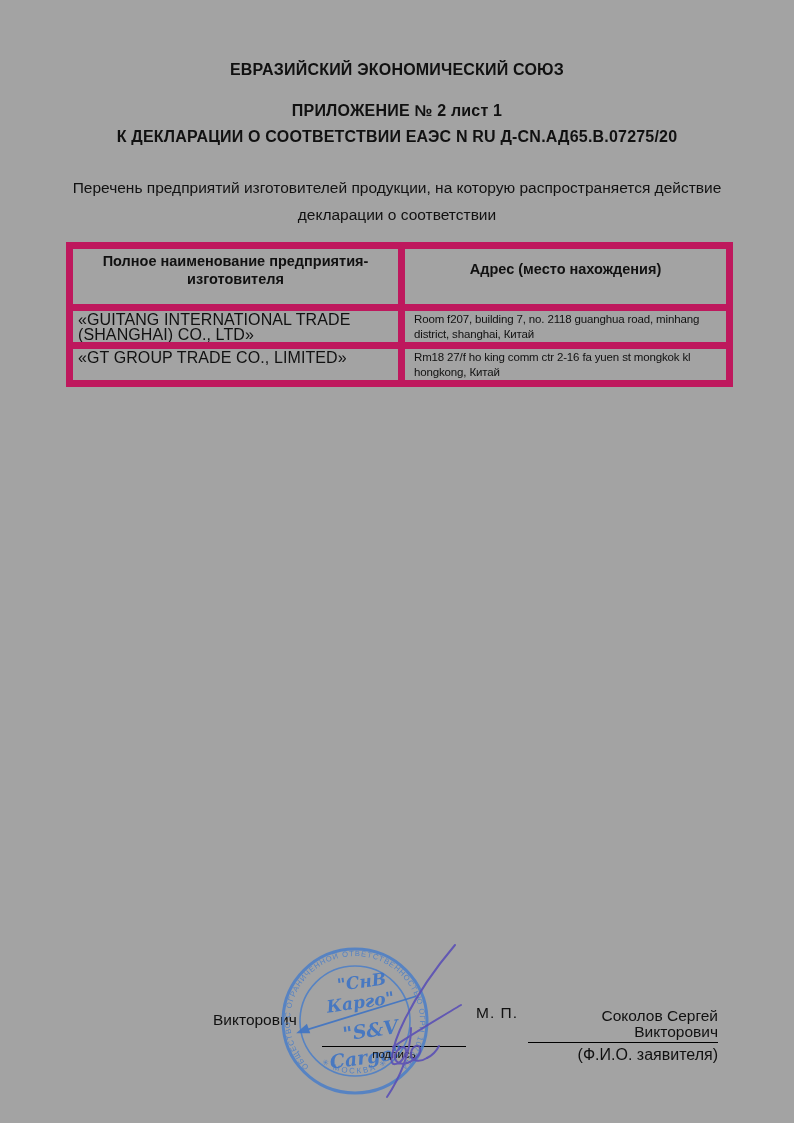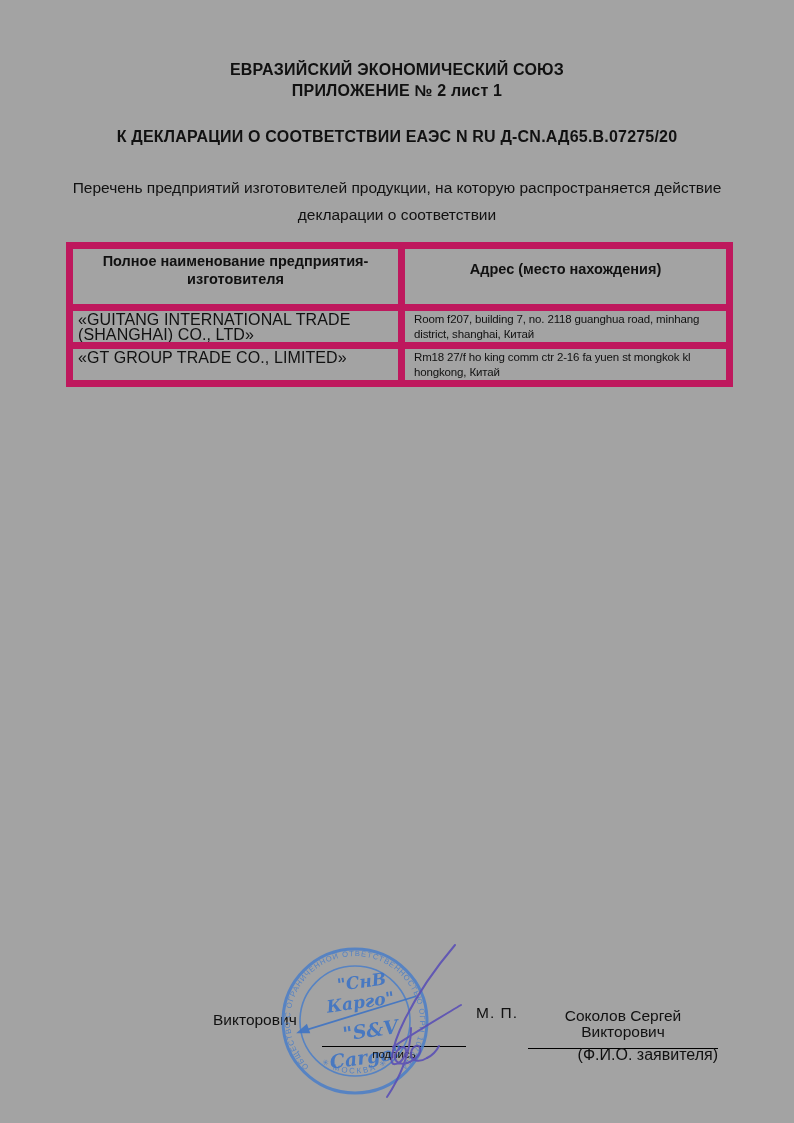--- a/index.html
+++ b/index.html
@@ -37,32 +37,32 @@
   th.th-addr{padding:11px 6px 0 6px;}
   td.c-name{font-size:16px;line-height:15px;padding:1px 6px 0 5px;letter-spacing:0.1px;}
   td.c-addr{font-size:11.5px;line-height:15px;padding:1px 4px 0 9px;letter-spacing:-0.15px;margin-top:32px;}
   tr.r1{height:33px;}
   tr.r2{height:30px;}
   
   .applicant{font-size:15.5px;}
   .sig-line{border-bottom:1.4px solid #000;}
   .small-cap{font-size:11.5px;text-align:center;}
   .mp{font-size:15.5px;letter-spacing:1px;}
-  .name-block{width:190px;text-align:center;font-size:15.5px;line-height:16px;
-              border-bottom:1.4px solid #000;padding-bottom:8px;}
+  .name-block{width:190px;text-align:right;font-size:15.5px;line-height:16px;
+              border-bottom:1.4px solid #000;padding-bottom:2px;}
   .name-inner{display:inline-block;width:152px;}
   .fio-cap{width:190px;text-align:right;font-size:16px;}
 </style>
 </head>
 <body>
 
 <div class="page">
 
   <div class="abs center title" style="top:61px;">ЕВРАЗИЙСКИЙ ЭКОНОМИЧЕСКИЙ СОЮЗ</div>
-  <div class="abs center title" style="top:82px;">ПРИЛОЖЕНИЕ № 2 лист 1</div>
+  <div class="abs center title" style="top:102px;">ПРИЛОЖЕНИЕ № 2 лист 1</div>
   <div class="abs center title" style="top:128px;">К ДЕКЛАРАЦИИ О СООТВЕТСТВИИ ЕАЭС N RU Д-CN.АД65.В.07275/20</div>
 
   <div class="abs center intro" style="top:179px;">Перечень предприятий изготовителей продукции, на которую распространяется действие</div>
   <div class="abs center intro" style="top:206px;">декларации о соответствии</div>
 
   <table class="doc">
     <colgroup>
         <col style="width:332px;">
         <col style="width:328px;">
       </colgroup>

